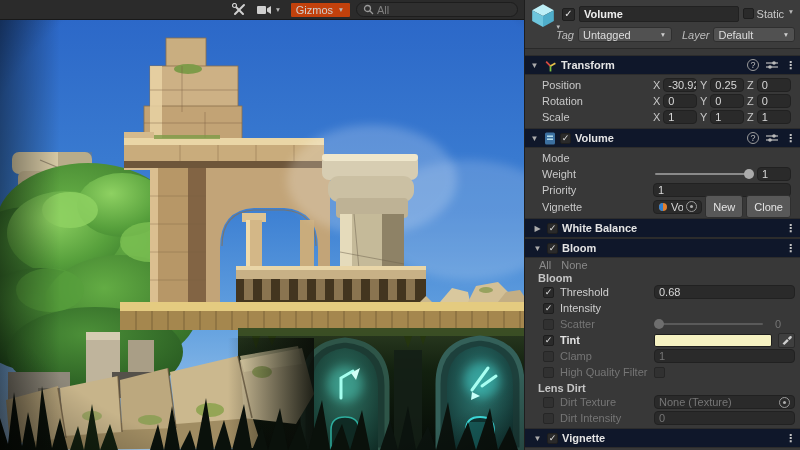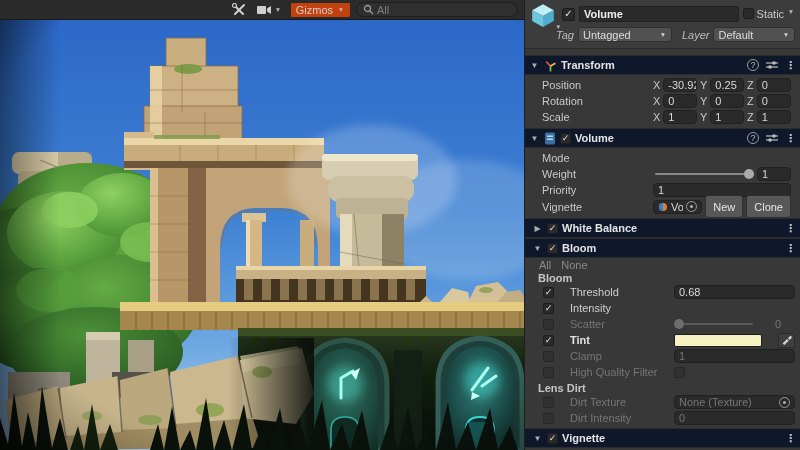--- a/index.html
+++ b/index.html
@@ -87,21 +87,21 @@
   .slider .track { position:absolute; left:2px; right:2px; top:5px; height:2px; background:#8A8A8A; border-radius:1px; }
   .slider .handle { position:absolute; top:1px; width:10px; height:10px; border-radius:50%; background:#ABABAB; }
   .slider.end .handle { right:0; }
   .slider.start .handle { left:0; }
   .slider.dim .track { background:#5A5A5A; }
   .slider.dim .handle { background:#6E6E6E; }
   .wfield { width:34px; flex:none; }
   
   .allnone { display:flex; gap:10px; color:#8A8A8A; padding:1px 0 0 14px; height:12px; align-items:center; }
   .grp-label { font-weight:bold; color:#C6C6C6; padding:2px 0 1px 13px; height:14px; }
-  .orow { display:flex; align-items:center; height:16px; padding:0 5px 0 18px; gap:16px; }
+  .orow { display:flex; align-items:center; height:16px; padding:0 5px 0 18px; gap:6px; }
   .orow .olabel { width:88px; flex:none; white-space:nowrap; overflow:hidden; color:#CFCFCF; }
   .orow.dis .olabel { color:#757575; }
   .orow.dis .field { color:#757575; }
   .swatch { flex:1; height:13px; border:1px solid #1E1E1E; border-radius:2px; }
   .dropper { width:17px; height:15px; background:#3F3F3F; border:1px solid #2A2A2A; border-radius:2px;
              display:flex; align-items:center; justify-content:center; flex:none; }
   .objfield { display:flex; align-items:center; gap:3px; }
   .picker { width:11px; height:11px; border:1px solid #9A9A9A; border-radius:50%;
             display:flex; align-items:center; justify-content:center; flex:none; }
   .picker::before { content:""; width:3px; height:3px; background:#ADADAD; border-radius:50%; }

